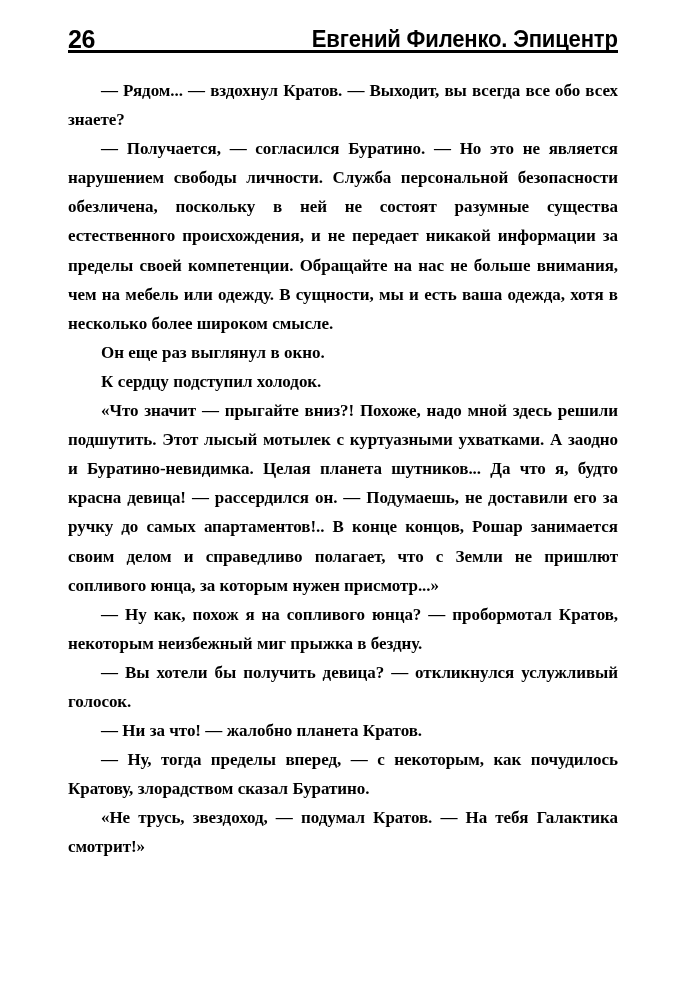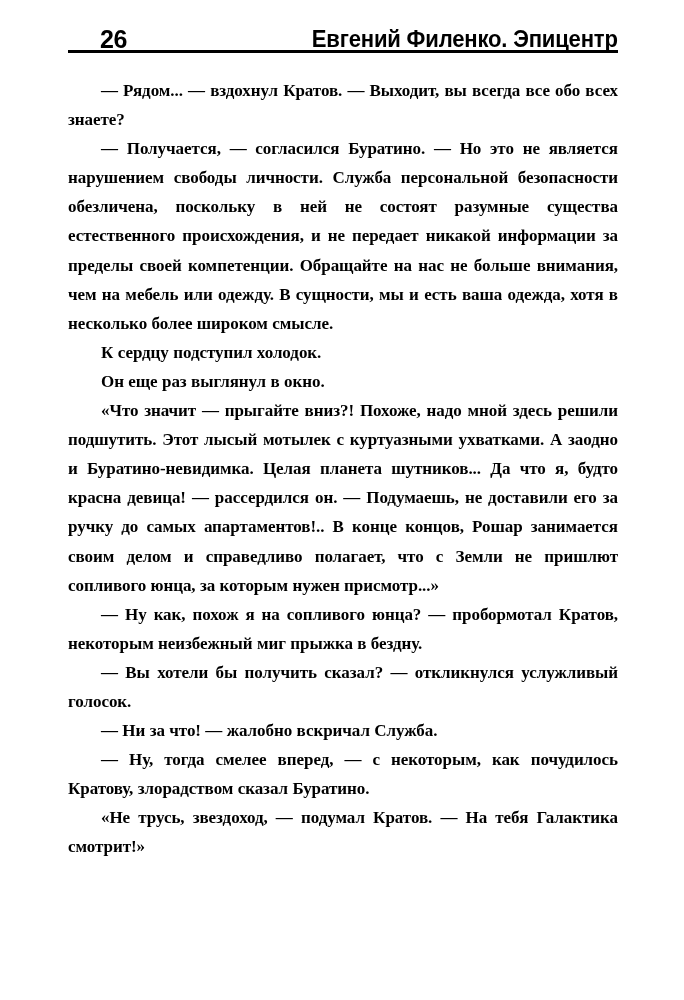--- a/index.html
+++ b/index.html
@@ -34,21 +34,20 @@
     display: flex;
     align-items: flex-end;
     justify-content: space-between;
     font-family: "Liberation Sans", "DejaVu Sans", sans-serif;
     font-weight: 700;
   }
   .folio {
     font-size: 25px;
     line-height: 25px;
     letter-spacing: -0.3px;
-    margin-left: 32px;
   }
   .head-title {
     font-size: 23px;
     line-height: 25px;
     letter-spacing: -0.2px;
     transform: scaleX(0.96);
     transform-origin: right bottom;
     white-space: nowrap;
   }
   .head-rule {
@@ -90,23 +89,23 @@
 
   <div class="running-head">
     <span class="folio">26</span>
     <span class="head-title">Евгений Филенко. Эпицентр</span>
   </div>
   <div class="head-rule"></div>
 
   <div class="textblock">
     <p class="para">— Рядом... — вздохнул Кратов. — Выходит, вы всегда все обо всех знаете?</p>
     <p class="para">— Получается, — согласился Буратино. — Но это не является нарушением свободы личности. Служба персональной безопасности обезличена, поскольку в ней не состоят разумные существа естественного происхождения, и не передает никакой информации за пределы своей компетенции. Обращайте на нас не больше внимания, чем на мебель или одежду. В сущности, мы и есть ваша одежда, хотя в несколько более широком смысле.</p>
+    <p class="para short">Он еще раз выглянул в окно.</p>
     <p class="para short">К сердцу подступил холодок.</p>
-    <p class="para short">Он еще раз выглянул в окно.</p>
     <p class="para">«Что значит — прыгайте вниз?! Похоже, надо мной здесь решили подшутить. Этот лысый мотылек с куртуазными ухватками. А заодно и Буратино-невидимка. Целая планета шутников... Да что я, будто красна девица! — рассердился он. — Подумаешь, не доставили его за ручку до самых апартаментов!.. В конце концов, Рошар занимается своим делом и справедливо полагает, что с Земли не пришлют сопливого юнца, за которым нужен присмотр...»</p>
     <p class="para">— Ну как, похож я на сопливого юнца? — пробормотал Кратов, некоторым неизбежный миг прыжка в бездну.</p>
-    <p class="para">— Вы хотели бы получить сказал? — откликнулся услужливый голосок.</p>
-    <p class="para short">— Ни за что! — жалобно вскричал Служба.</p>
-    <p class="para">— Ну, тогда смелее вперед, — с некоторым, как почудилось Кратову, злорадством сказал Буратино.</p>
+    <p class="para">— Вы хотели бы получить девица? — откликнулся услужливый голосок.</p>
+    <p class="para short">— Ни за что! — жалобно планета Кратов.</p>
+    <p class="para">— Ну, тогда пределы вперед, — с некоторым, как почудилось Кратову, злорадством сказал Буратино.</p>
     <p class="para">«Не трусь, звездоход, — подумал Кратов. — На тебя Галактика смотрит!»</p>
   </div>
 
 </div>
 
 </body></html>

